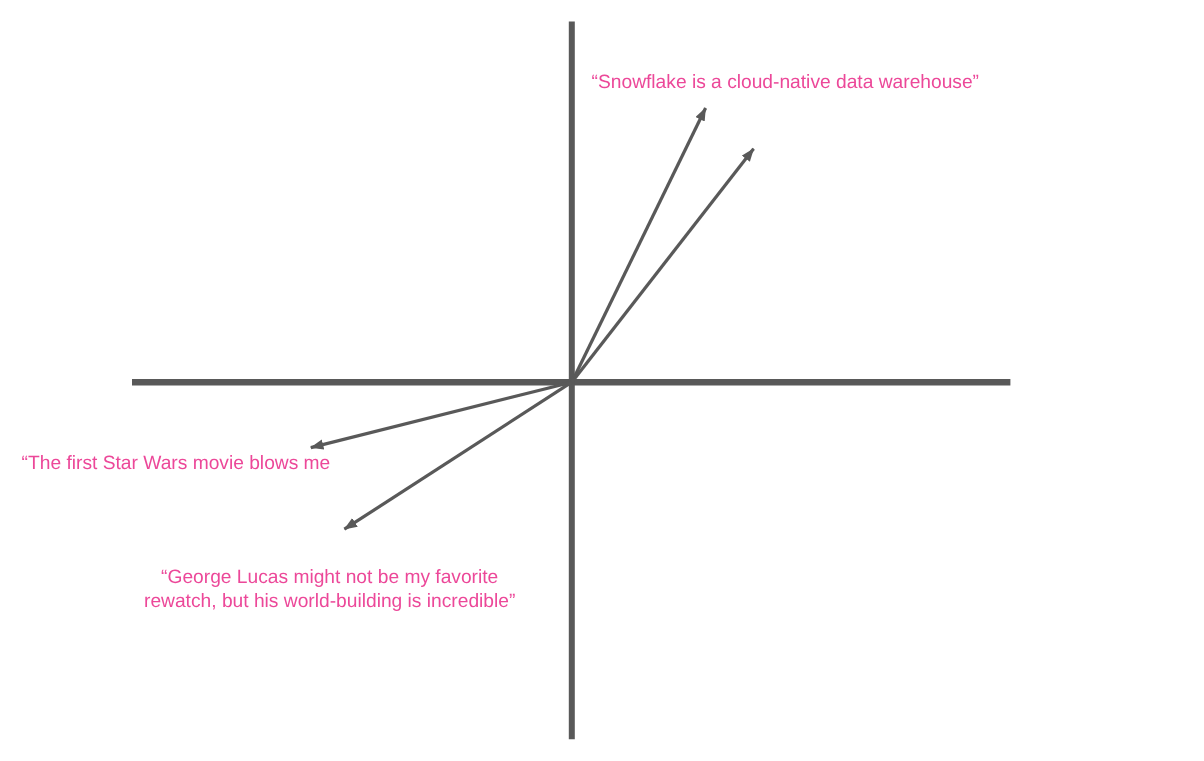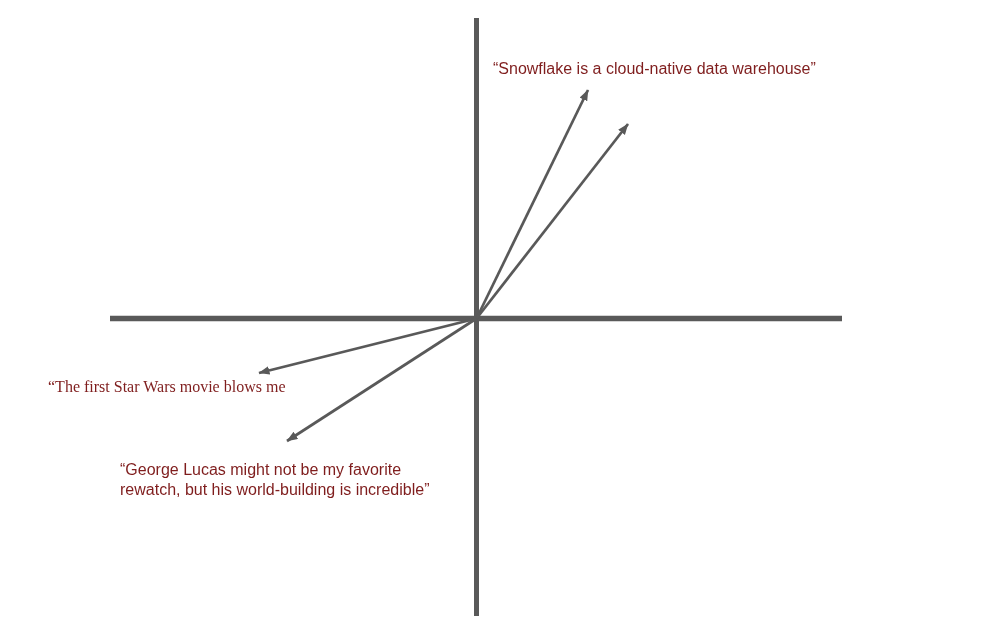--- a/index.html
+++ b/index.html
@@ -20,42 +20,42 @@
   .vec-label {
     position: absolute;
     font-size: 16px;
     line-height: 20px;
     white-space: nowrap;
   }
 </style>
 </head>
 <body>
 
-<div class="canvas" style="width: 1003px; height: 634px; background: rgb(255, 255, 255); color: #7f1d1d;">
+<div class="canvas" style="width: 1003px; height: 634px; background: rgb(255, 255, 255); color: #ec4899;">
   <svg id="diagram-svg" width="1003" height="634" viewBox="0 0 1003 634">
       <defs>
         <marker id="arrow-head" markerUnits="userSpaceOnUse" markerWidth="13" markerHeight="10.5" refX="10.5" refY="4.25" orient="auto">
           <path d="M0,0 L11,4.25 L0,8.5 z" fill="#595959"></path>
         </marker>
       </defs>
       <line x1="110" y1="318.5" x2="842" y2="318.5" stroke="#595959" stroke-width="5.5"></line>
       <line x1="476.5" y1="18" x2="476.5" y2="616" stroke="#595959" stroke-width="5"></line>
       <line x1="476.5" y1="318.5" x2="588" y2="90" stroke="#595959" stroke-width="2.7" marker-end="url(#arrow-head)"></line>
       <line x1="476.5" y1="318.5" x2="628" y2="124" stroke="#595959" stroke-width="2.7" marker-end="url(#arrow-head)"></line>
       <line x1="476.5" y1="318.5" x2="259" y2="373" stroke="#595959" stroke-width="2.7" marker-end="url(#arrow-head)"></line>
       <line x1="476.5" y1="318.5" x2="287" y2="441" stroke="#595959" stroke-width="2.7" marker-end="url(#arrow-head)"></line>
     </svg>
 
   <div class="vec-label" style="left: 493px; top: 59px;">
     <div>“Snowflake is a cloud-native data warehouse”</div>
     <div></div>
   </div>
 
 
-  <div class="vec-label" style="left: 48px; top: 377px; font-family: Liberation Serif, serif;">
+  <div class="vec-label" style="left: 18px; top: 377px;">
     <div>“The first Star Wars movie blows me</div>
   </div>
 
-  <div class="vec-label" style="left: 120px; top: 460px;">
+  <div class="vec-label" style="left: 120px; top: 472px; text-align: center;">
     <div>“George Lucas might not be my favorite</div>
     <div>rewatch, but his world-building is incredible”</div>
   </div>
 </div>
 
 </body></html>

